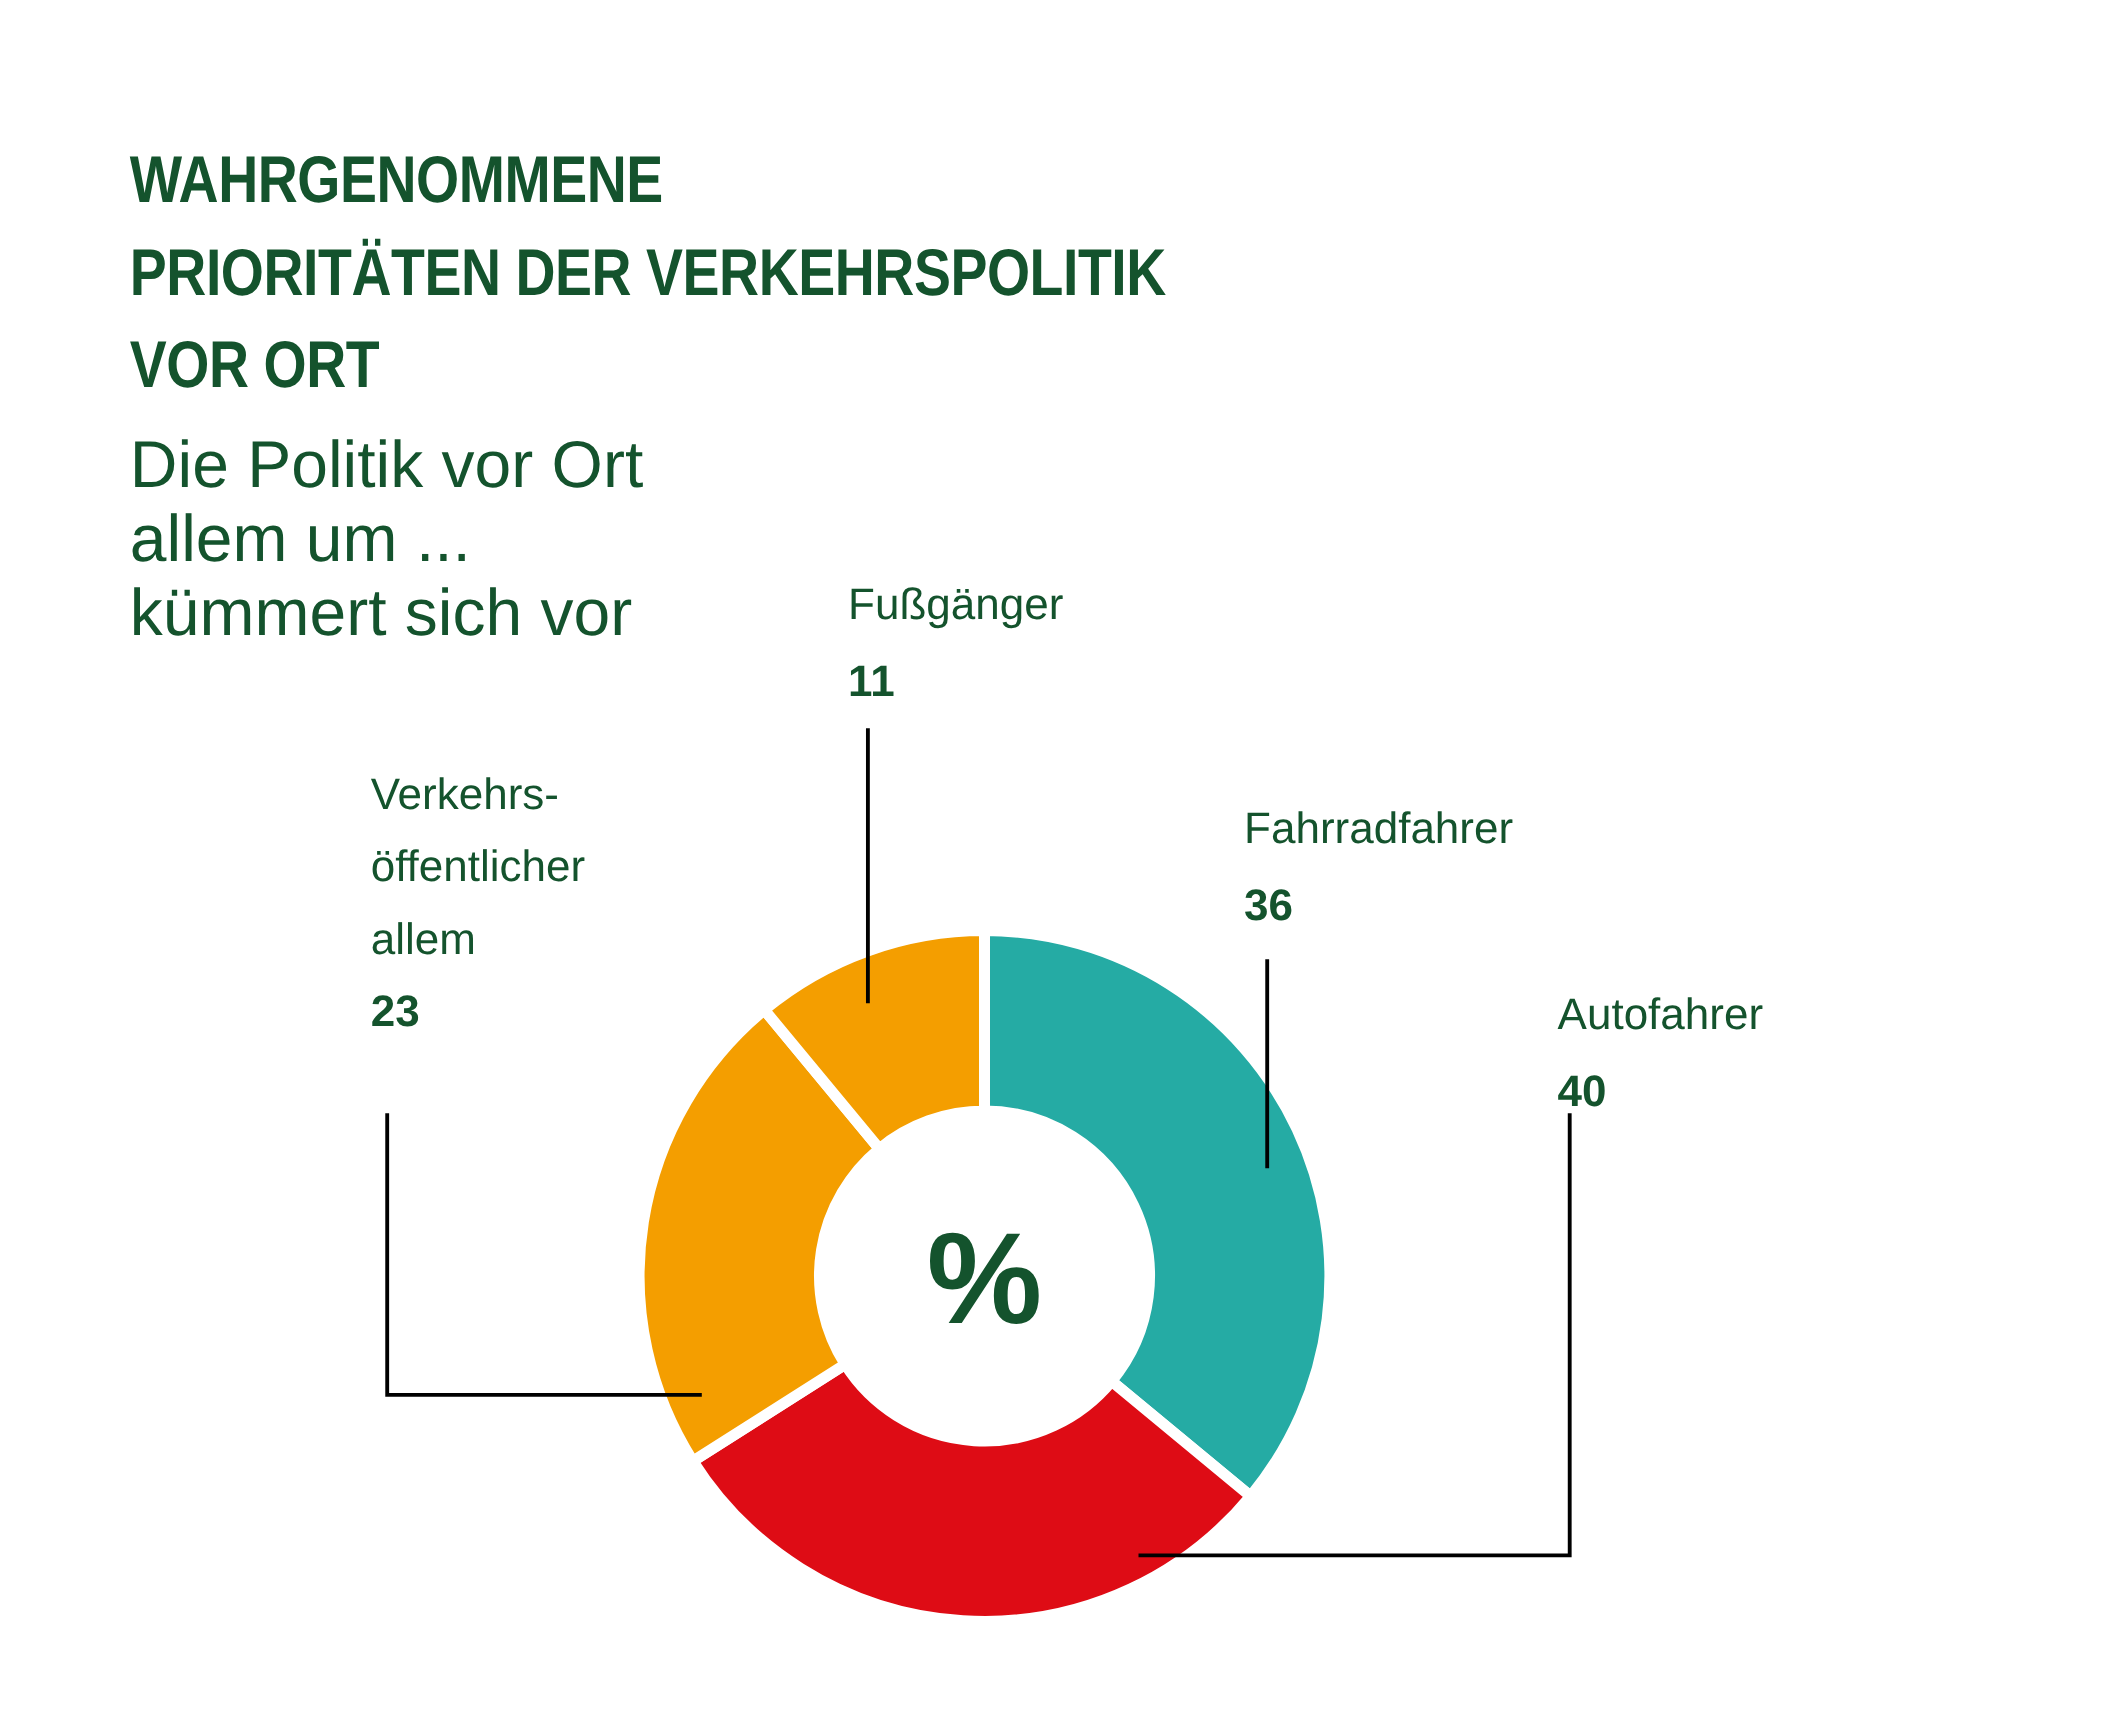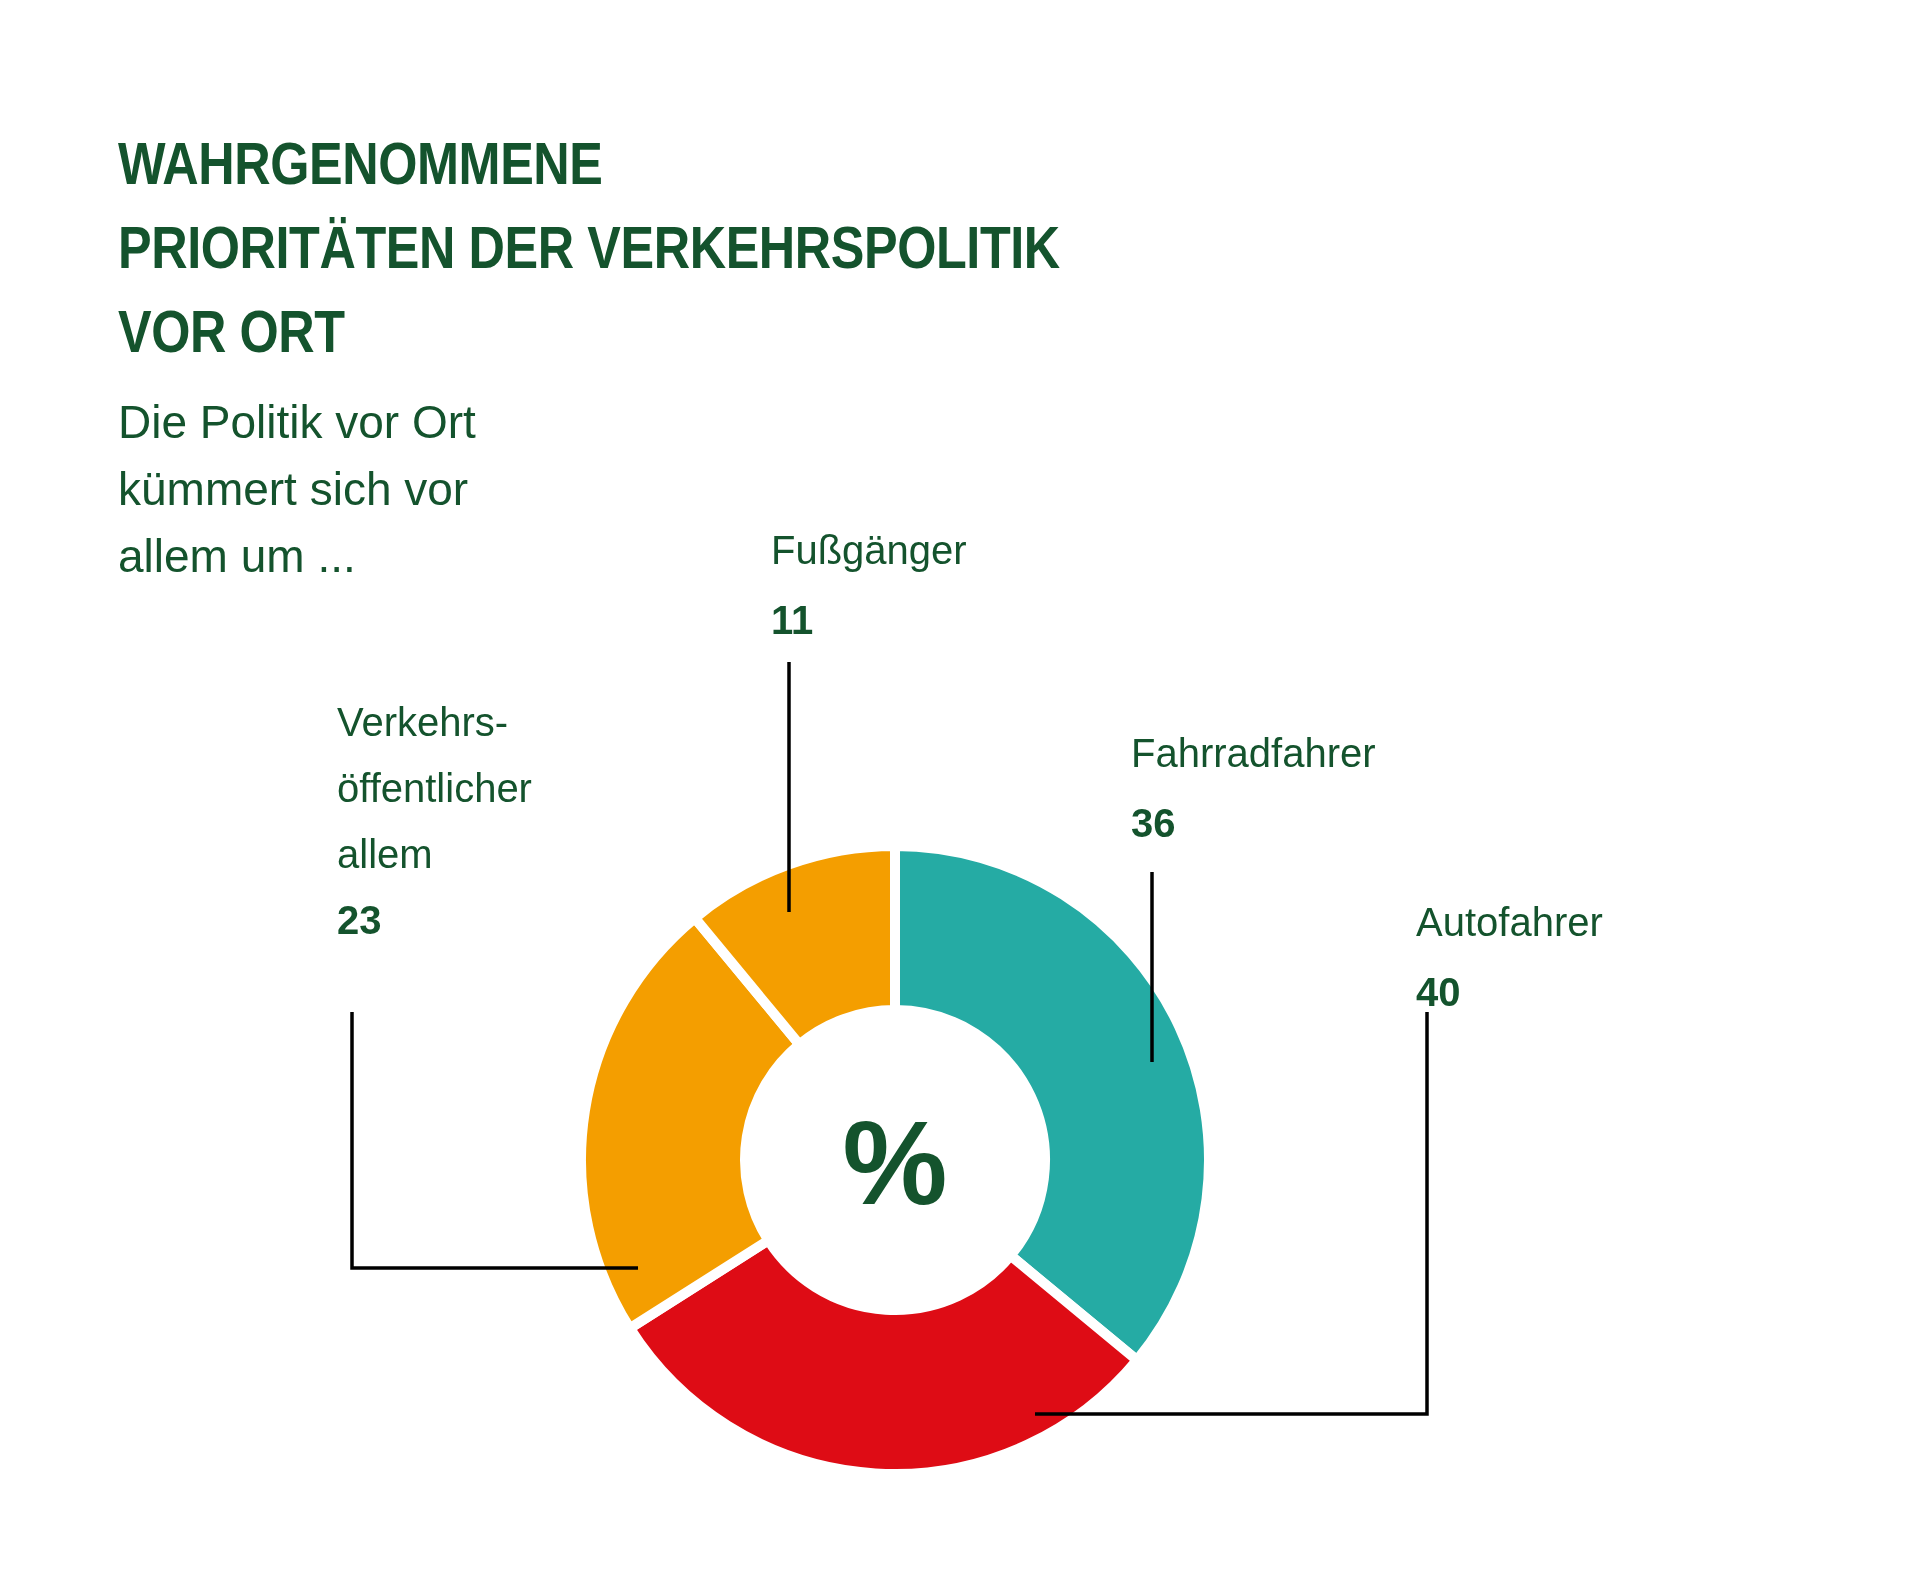--- a/index.html
+++ b/index.html
@@ -17,21 +17,21 @@
     left:118px;top:122px;
     font-size:60px;font-weight:700;line-height:84px;
     letter-spacing:-0.5px;
     transform:scaleX(0.84);
     transform-origin:left top;
     white-space:nowrap;
   }
   
   .subtitle{
     left:118px;top:389px;
-    font-size:46px;font-weight:400;line-height:67px;
+    font-size:60px;font-weight:400;line-height:67px;
     white-space:nowrap;
   }
   
   .callout{
     font-size:40px;font-weight:400;line-height:70px;
     white-space:nowrap;
   }
   .callout .num{font-weight:700;}
   .co-fussgaenger{left:771px;top:515px;}
   .co-oepnv{left:337px;top:689px;line-height:66px;}
@@ -53,22 +53,22 @@
 <div id="canvas">
 
   <h1 class="abs title" style="margin:0;">
     <span class="line">WAHRGENOMMENE</span>
     <span class="line">PRIORITÄTEN DER VERKEHRSPOLITIK</span>
     <span class="line">VOR ORT</span>
   </h1>
 
   <p class="abs subtitle" style="margin:0;">
     <span class="line">Die Politik vor Ort</span>
+    <span class="line">allem um ...</span>
     <span class="line">kümmert sich vor</span>
-    <span class="line">allem um ...</span>
   </p>
 
   <svg id="chart-svg" width="1929" height="1577" viewBox="0 0 1929 1577">
     <g id="segments">
         <path d="M895,846 A314,314 0 0 1 1136.941158231598,1360.1511327810886 L1010.5769864163684,1255.6135984623033 A150,150 0 0 0 895,1010 Z" fill="#25ABA4" stroke="#FFFFFF" stroke-width="10" stroke-linejoin="miter"></path>
         <path d="M1136.941158231598,1360.1511327810886 A314,314 0 0 1 629.8810313923673,1328.249613623405 L768.3508111746977,1240.3740192468495 A150,150 0 0 0 1010.5769864163684,1255.6135984623033 Z" fill="#DE0C15" stroke="#FFFFFF" stroke-width="10" stroke-linejoin="miter"></path>
         <path d="M629.8810313923673,1328.249613623405 A314,314 0 0 1 694.8488672189114,918.0588417684021 L799.3864015376965,1044.4230135836317 A150,150 0 0 0 768.3508111746977,1240.3740192468495 Z" fill="#F49E00" stroke="#FFFFFF" stroke-width="10" stroke-linejoin="miter"></path>
         <path d="M694.8488672189114,918.0588417684021 A314,314 0 0 1 894.9999999999999,846 L895,1010 A150,150 0 0 0 799.3864015376965,1044.4230135836317 Z" fill="#F49E00" stroke="#FFFFFF" stroke-width="10" stroke-linejoin="miter"></path>
       </g>
     <g stroke="#000" stroke-width="3.5" fill="none">

